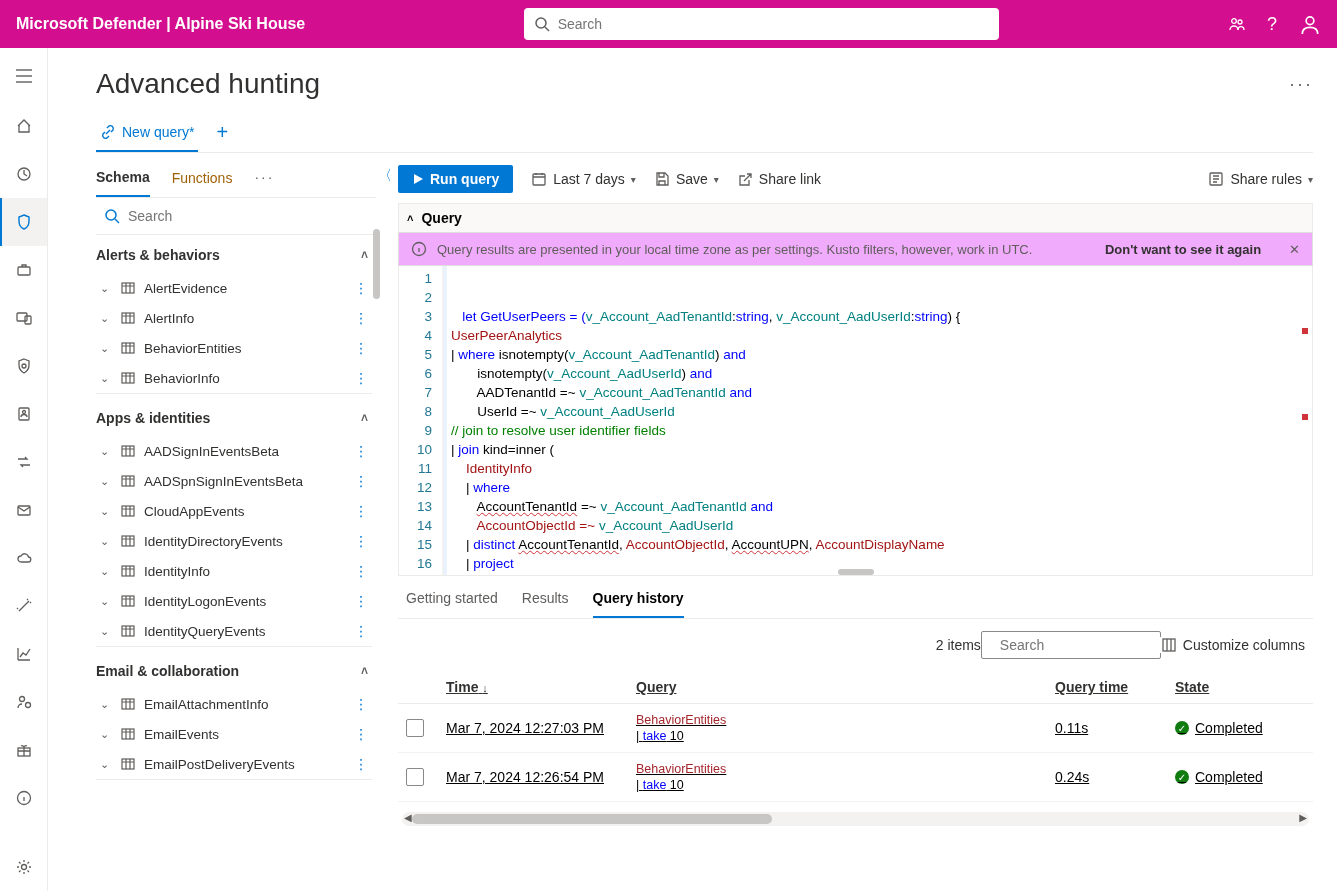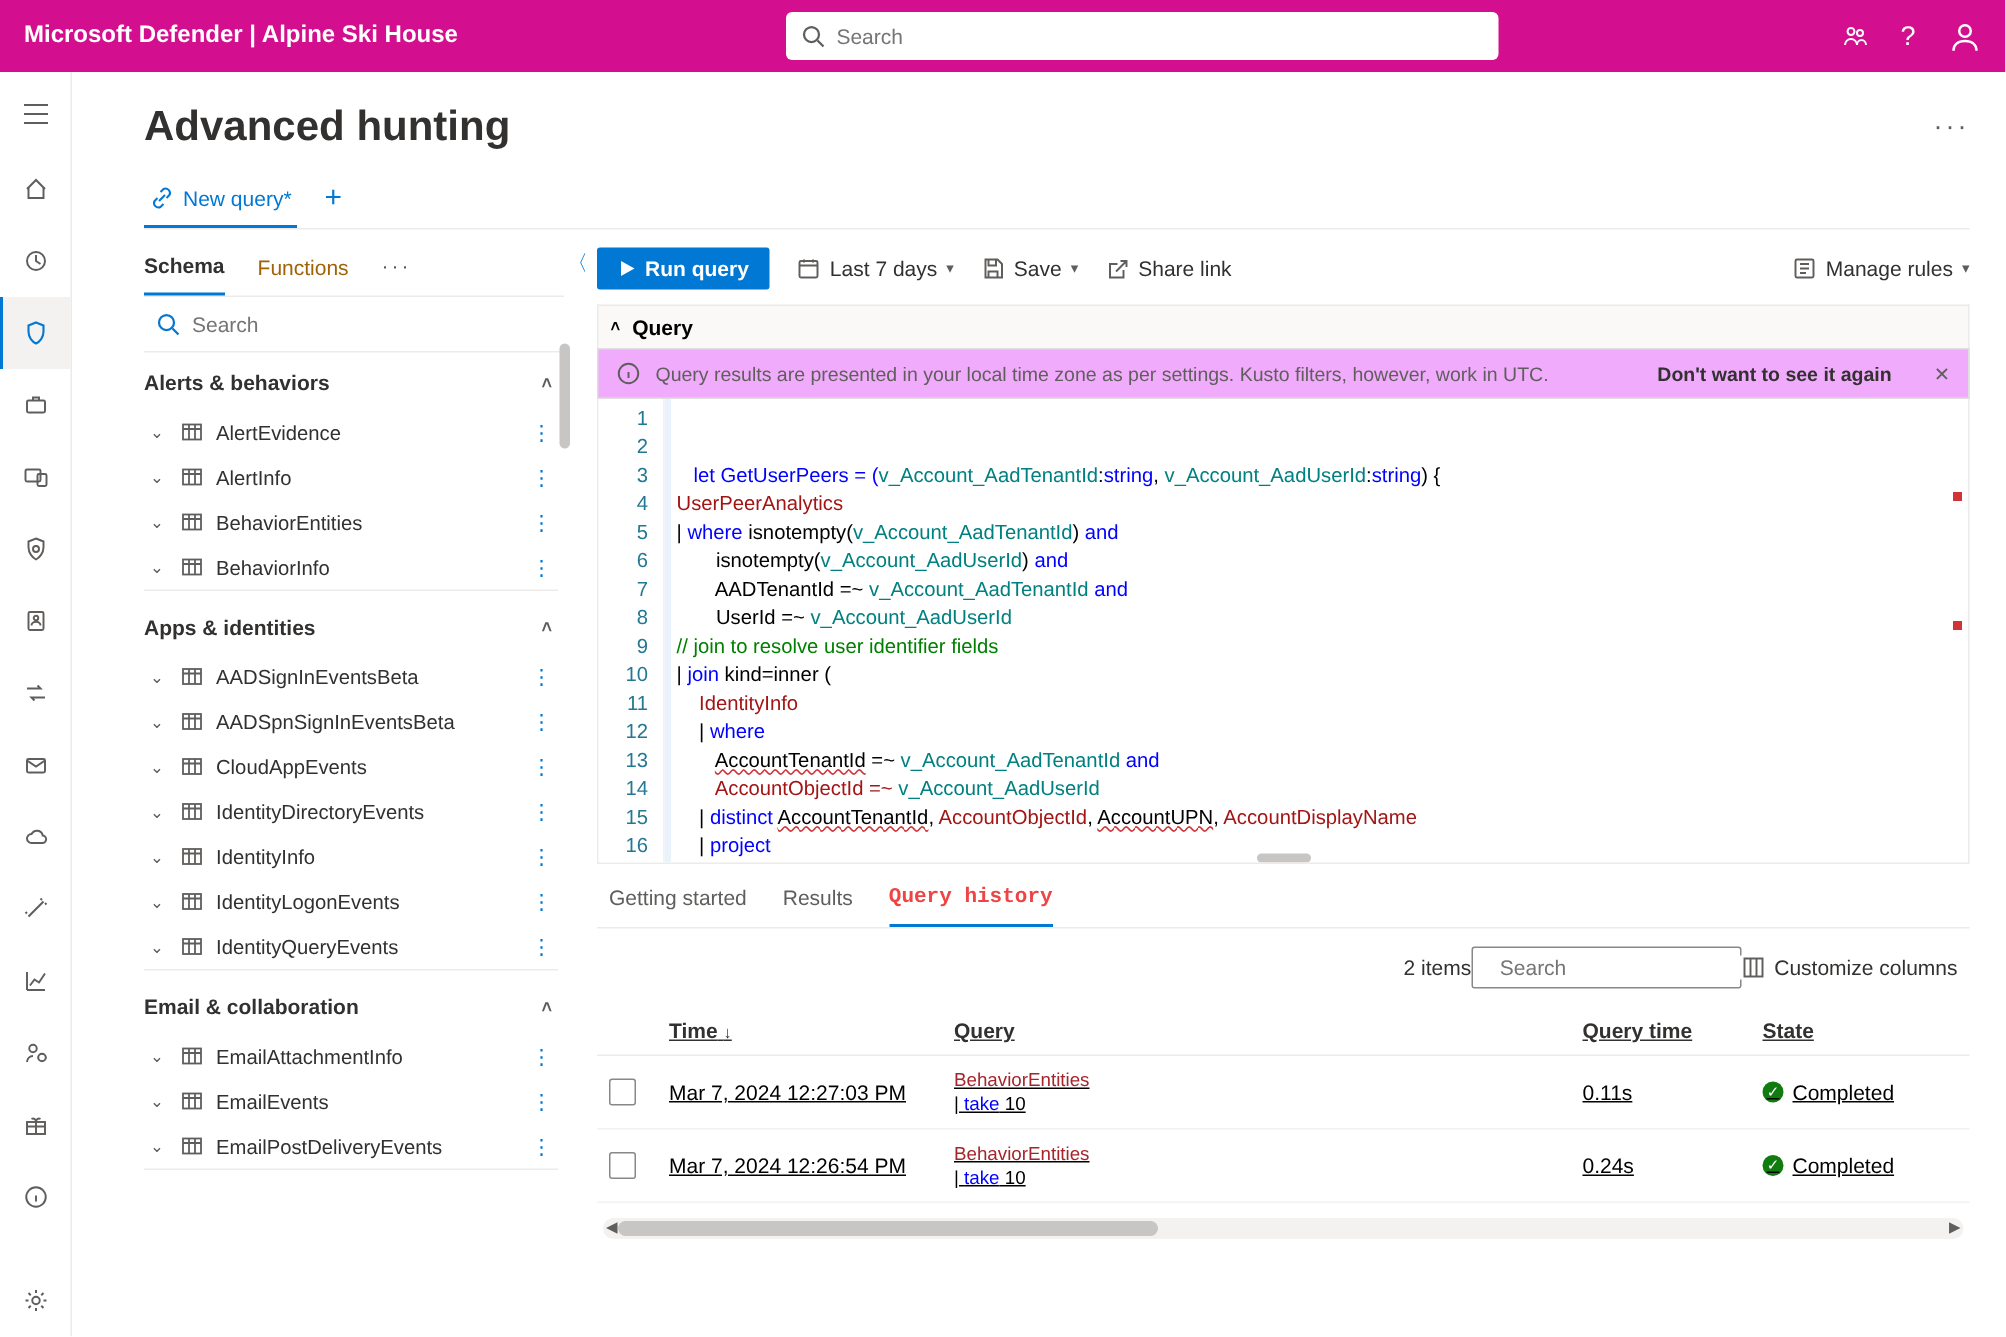--- a/index.html
+++ b/index.html
@@ -17,21 +17,21 @@
 
 .body { display: flex; height: calc(891px - 48px); }
 .rail { width: 48px; border-right: 1px solid #edebe9; display: flex; flex-direction: column; align-items: center; padding-top: 8px; gap: 0; }
 .rail-item { width: 48px; height: 48px; display: flex; align-items: center; justify-content: center; color: #605e5c; }
 .rail-item.active { border-left: 3px solid #0078d4; color: #0078d4; background: #f3f2f1; margin-left: -1px; padding-right: 2px; }
 .rail-sep { flex: 1; }
 .hamburger { width: 48px; height: 40px; display:flex; align-items:center; justify-content:center; color:#605e5c; margin-bottom: 6px;}
 
 .main { flex: 1; display: flex; flex-direction: column; padding: 20px 24px 0 48px; overflow: hidden; }
 .page-title-row { display: flex; align-items: center; justify-content: space-between; margin-bottom: 18px; }
-.page-title { font-size: 28px; font-weight: 700; color: #323130; }
+.page-title { font-size: 28px; font-weight: 400; color: #323130; }
 .more-dots { font-size: 18px; color: #605e5c; letter-spacing: 2px; }
 
 .tabs-row { display: flex; align-items: center; gap: 18px; border-bottom: 1px solid #edebe9; margin-bottom: 0; }
 .query-tab { display: flex; align-items: center; gap: 6px; padding: 6px 4px 10px; font-size: 14px; color: #0078d4; border-bottom: 2px solid #0078d4; }
 .add-tab { color: #0078d4; font-size: 20px; font-weight: 300; padding-bottom: 6px; }
 
 .work-split { display: flex; flex: 1; min-height: 0; margin-top: 6px; }
 
 
 .schema-panel { width: 280px; display: flex; flex-direction: column; border-right: none; position: relative; }
@@ -74,21 +74,21 @@
 .kw-teal { color: #008080; }
 .kw-red { color: #a31515; }
 .kw-green { color: #008000; }
 .kw-black { color: #000; }
 .strike { text-decoration: underline wavy #d13438 1px; }
 .err-mark { position: absolute; right: 4px; width: 6px; height: 6px; background: #d13438; }
 .resize-handle { position: absolute; bottom: 0; left: 50%; width: 36px; height: 6px; background: #c8c6c4; border-radius: 3px; transform: translateX(-50%); }
 
 .results-tabs { display: flex; gap: 24px; padding: 10px 8px 0; border-bottom: 1px solid #edebe9; font-size: 14px; }
 .results-tab { padding: 4px 0 10px; color: #605e5c; }
-.results-tab.active { color: #ef4444; font-weight: 600; border-bottom: 2px solid #0078d4; font-family: Liberation Mono, monospace; }
+.results-tab.active { color: #000000; font-weight: 600; border-bottom: 2px solid #0078d4; }
 
 .results-toolbar { display: flex; align-items: center; padding: 12px 8px; justify-content: flex-end; font-size: 14px; color: #323130; }
 .results-search { display: flex; align-items: center; gap: 8px; border: 1px solid #8a8886; border-radius: 2px; padding: 5px 10px; width: 180px; }
 .results-search input { border: none; outline: none; flex: 1; font-size: 14px; }
 .customize { display: flex; align-items: flex-end; gap: 6px; }
 
 .table { width: 100%; font-size: 14px; }
 .table-head, .table-row { display: grid; grid-template-columns: 40px 190px 1fr 120px 130px; align-items: center; padding: 8px 8px; text-decoration: underline; }
 .table-head { color: #323130; font-weight: 600; border-bottom: 1px solid #edebe9; }
 .table-row { border-bottom: 1px solid #f3f2f1; }
@@ -452,21 +452,21 @@
                 <path d="M10 3l4 0 0 4M14 3L7 10M12 9v5H3V5h5"></path>
               </svg>
             <span>Share link</span>
           </div>
           <div class="toolbar-spacer"></div>
           <div class="tool">
             <svg class="ico" viewBox="0 0 16 16" fill="none" stroke="#605e5c" stroke-width="1.3">
                 <rect x="2" y="2" width="12" height="12" rx="1"></rect>
                 <path d="M5 5h6M5 8h6M5 11h4"></path>
               </svg>
-            <span>Manage rules</span>
+            <span>Share rules</span>
             <span style="font-size:10px;color:#605e5c;">▾</span>
           </div>
         </div>
 
         <div class="query-header">
           <span style="font-size:11px;">˄</span>
           <span>Query</span>
         </div>
         <div class="info-banner">
           <svg class="ico" viewBox="0 0 16 16" fill="none" stroke="#605e5c" stroke-width="1.3">

